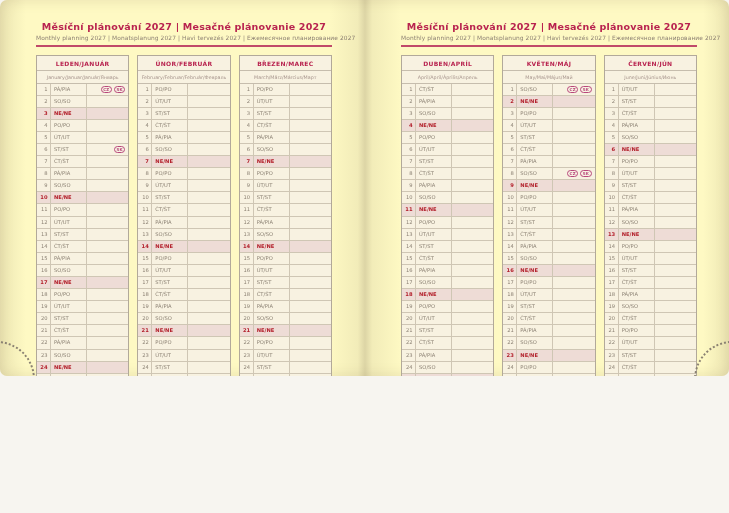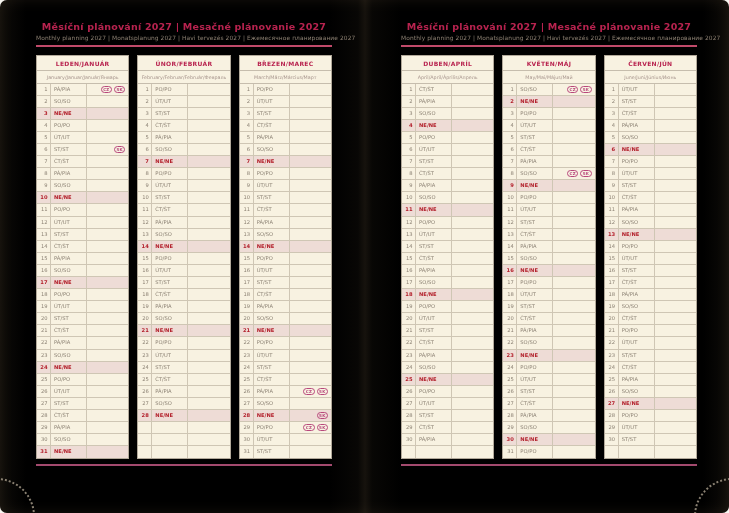--- a/index.html
+++ b/index.html
@@ -3,22 +3,22 @@
 <meta charset="utf-8">
 <style>
   * { margin:0; padding:0; box-sizing:border-box; }
   html,body { width:729px; height:513px; }
   body {
     background:#f7f5f0;
     font-family:"DejaVu Sans", sans-serif;
     overflow:hidden;
   }
   .spread {
-    position:relative; width:729px; height:513px;
-    background:#000000;
+    position:relative; width:729px; height:376px;
+    background:#fef9c3;
     border-radius:7px;
     box-shadow: inset 0 0 14px rgba(120,100,70,.18);
     overflow:hidden;
   }
   .page { position:absolute; top:0; bottom:0; width:364px; }
   .page.left  { left:0; }
   .page.right { left:365px; }
   .spine {
     position:absolute; top:0; bottom:0; left:329px; width:72px; z-index:5; pointer-events:none;
     background:linear-gradient(to right, rgba(101,84,60,0) 0%, rgba(101,84,60,.08) 40%,

